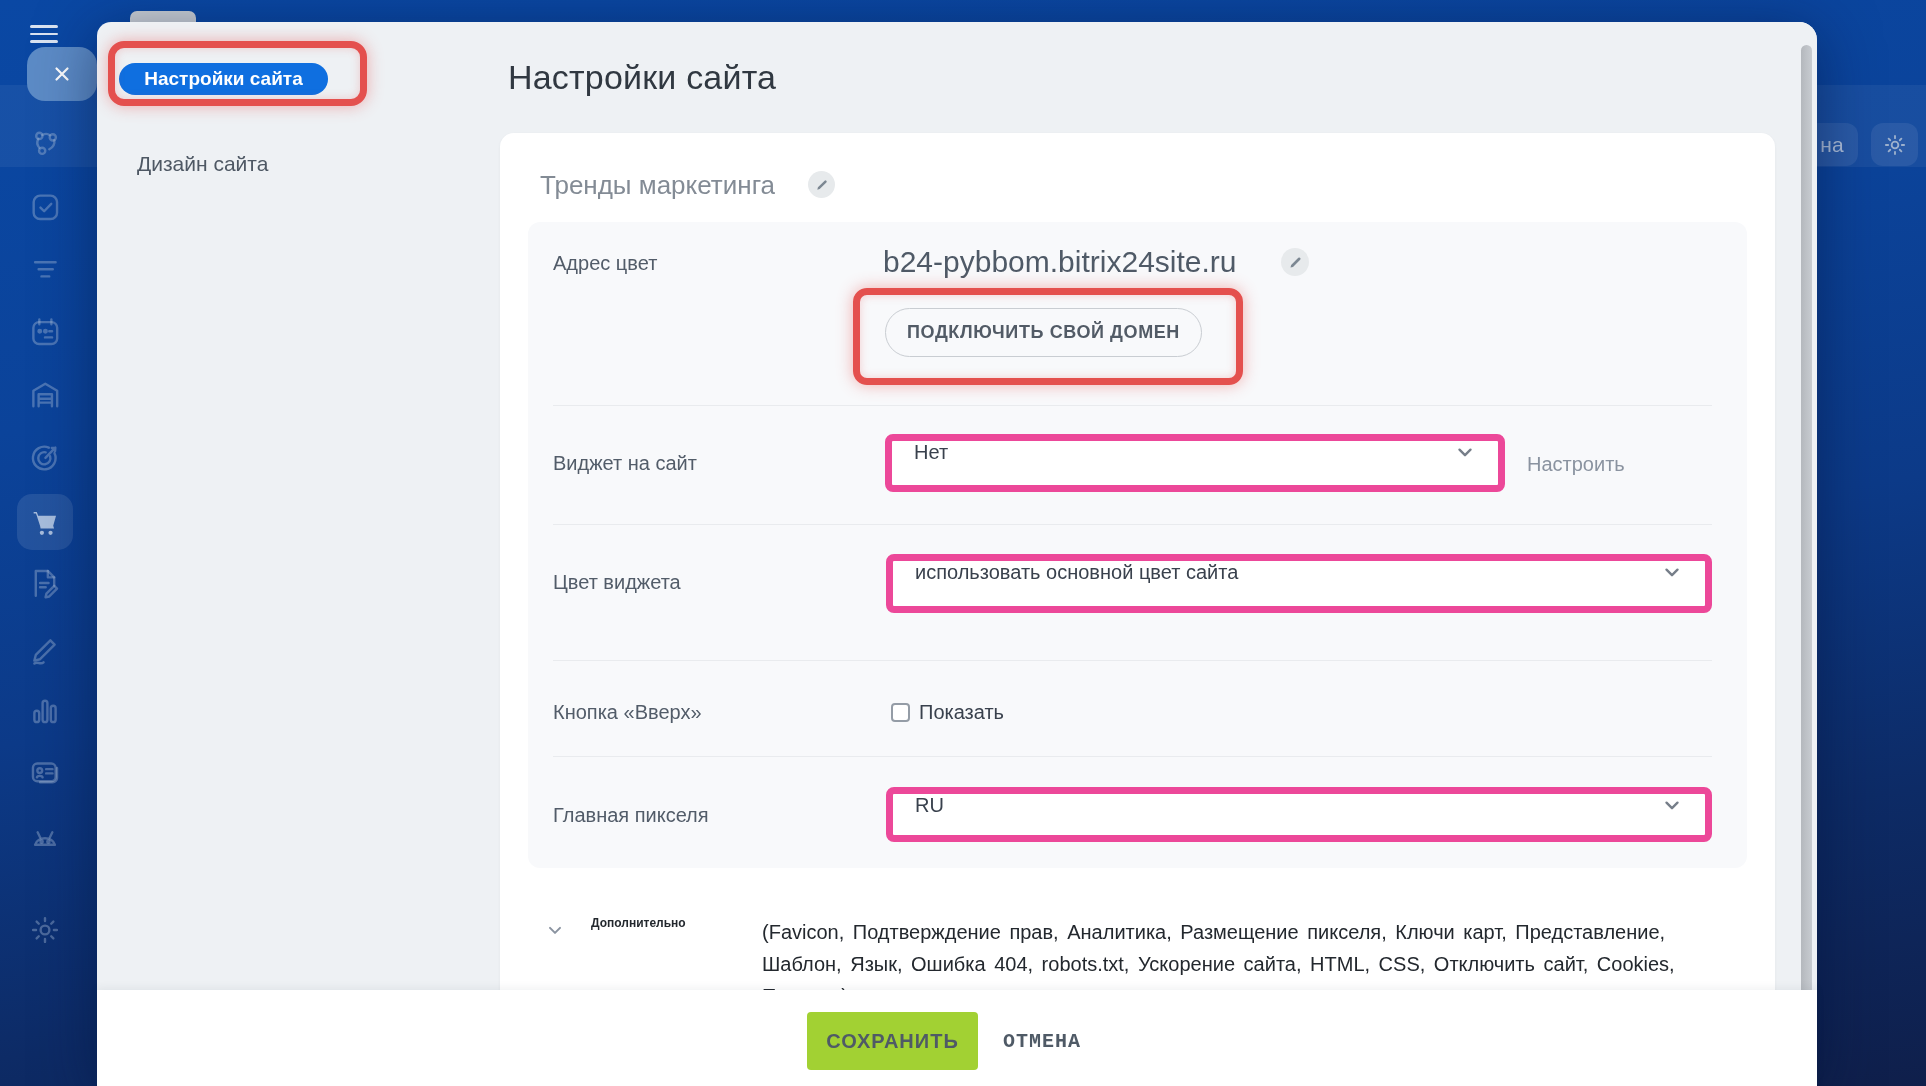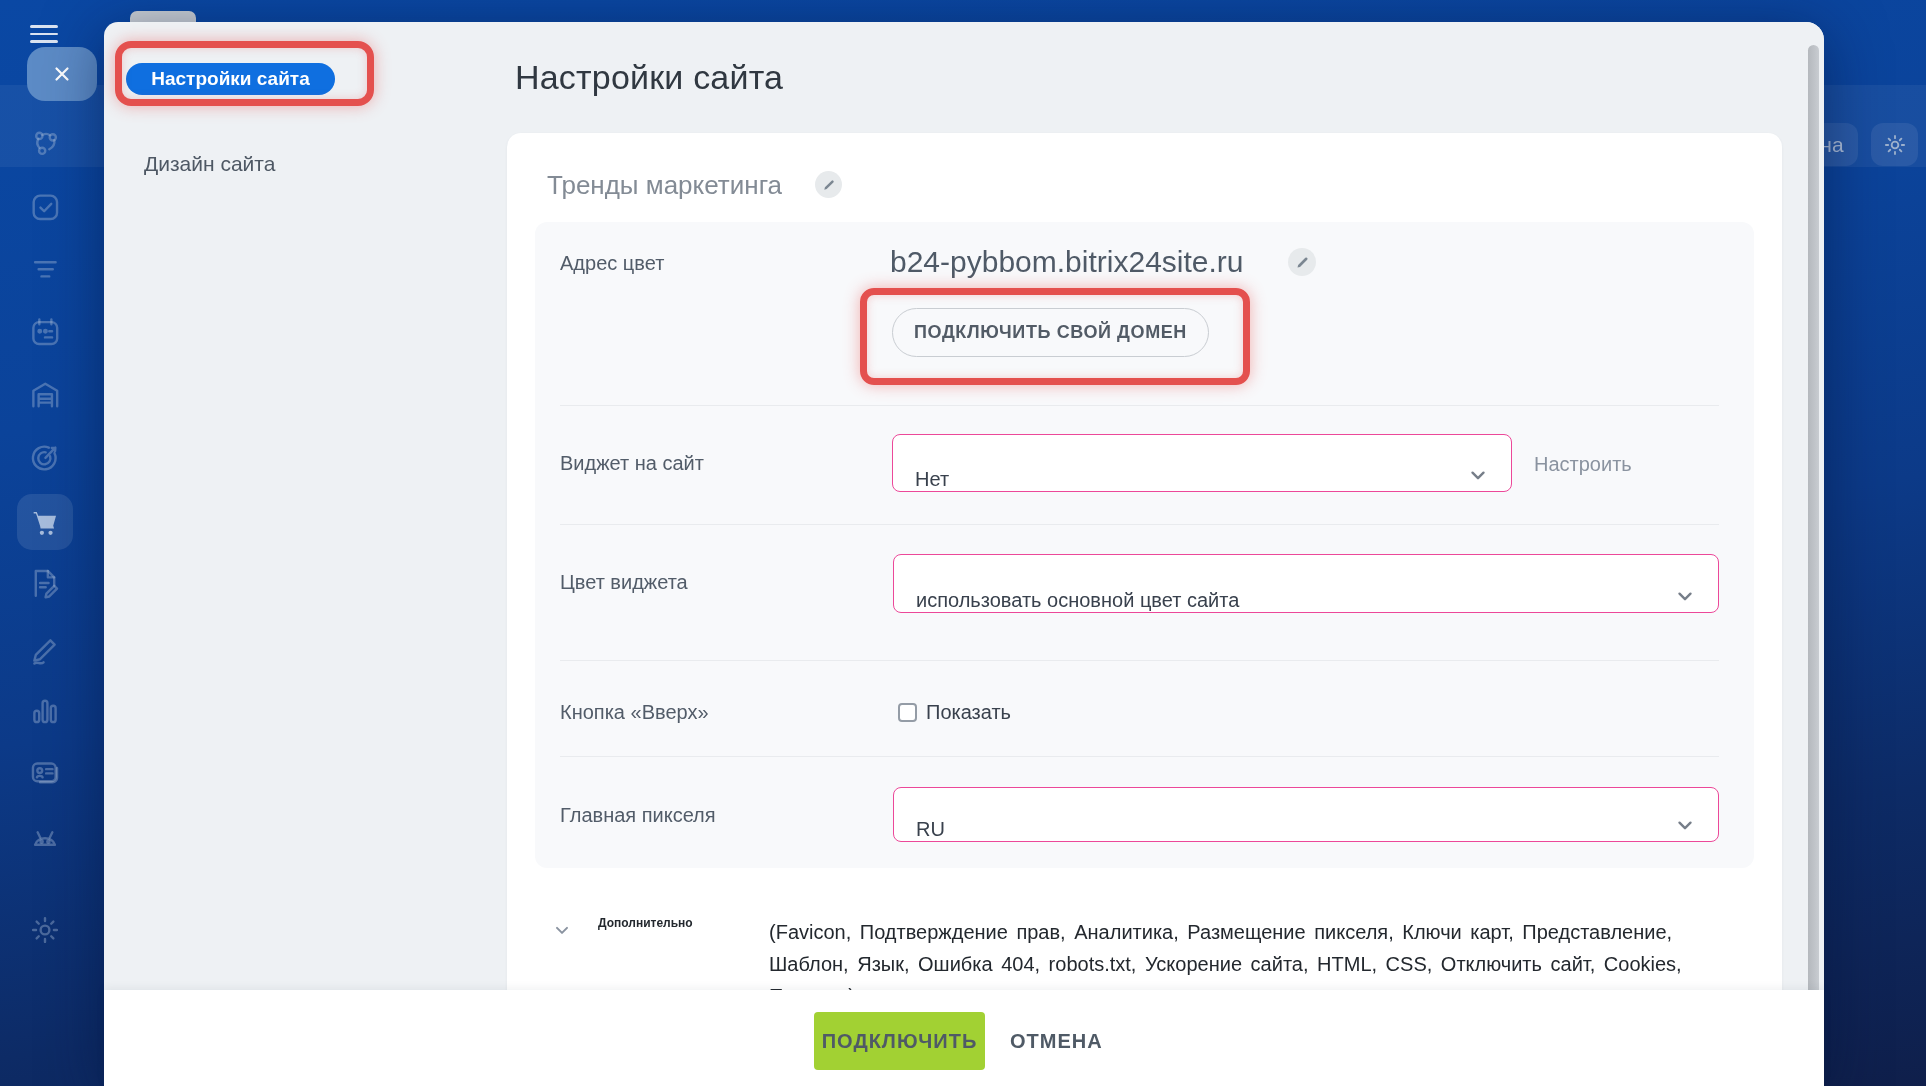--- a/index.html
+++ b/index.html
@@ -24,21 +24,21 @@
   .closebtn { left:27px; top:47px; width:70px; height:54px; border:none; border-radius:18px;
     background:#5c8bc6; color:#fff; display:flex; align-items:center; justify-content:center; cursor:pointer; }
   .s-icon { left:28px; width:34px; height:34px; display:flex; align-items:center; justify-content:center; cursor:pointer; }
   .s-icon svg { width:34px; height:34px; stroke:rgba(170,190,218,.40); fill:none;
     stroke-width:1.7; stroke-linecap:round; stroke-linejoin:round; }
   .s-active-bg { left:17px; top:494px; width:56px; height:56px; border-radius:15px; background:rgba(255,255,255,.10); }
   .s-icon.active svg { stroke:rgba(212,224,241,.75); }
   .s-icon.active svg .fillpart { fill:rgba(212,224,241,.75); stroke:none; }
 
   
-  .panel { left:104px; top:22px; width:1720px; height:1064px; background:#eef1f4;
+  .panel { left:97px; top:22px; width:1720px; height:1064px; background:#eef1f4;
     border-radius:14px 18px 0 0; box-shadow:0 10px 60px rgba(4,18,55,.5); }
 
   
   .navpill { left:22px; top:41px; width:209px; height:32px; border:none; border-radius:16px;
     background:#0f6fe0; color:#fff; font-size:19px; font-weight:bold; font-family:inherit; cursor:pointer; }
   .redbox { border:7px solid #e4504e; border-radius:16px; pointer-events:none;
     box-shadow:0 0 16px rgba(232,84,82,.45), inset 0 0 10px rgba(232,84,82,.25); }
   .redbox-nav { left:11px; top:19px; width:259px; height:65px; }
   .nav-design { left:40px; top:130px; font-size:21px; color:#4e5864; cursor:pointer; }
 
@@ -55,21 +55,21 @@
   
   .inner { left:28px; top:89px; width:1219px; height:646px; background:#f8f9fb; border-radius:12px; }
   .flabel { left:25px; font-size:20px; color:#525c69; }
   .divider { left:25px; width:1159px; height:1px; background:#e9ebee; }
   .domain { left:355px; top:23px; font-size:30px; color:#4f5a67; }
   .pc-domain { left:753px; top:26px; width:28px; height:28px; }
   .connect-btn { left:357px; top:86px; width:317px; height:49px; border:1px solid #c9cdd2; border-radius:25px;
     background:transparent; font-family:inherit; font-size:18px; font-weight:bold; letter-spacing:.6px;
     color:#525b66; cursor:pointer; }
   .redbox-btn { left:325px; top:66px; width:390px; height:97px; border-radius:14px; }
-  .select { border:1px solid #ec4899; border-radius:8px; background:#fff; display:flex; align-items:flex-end;
+  .select { border:7px solid #ec4899; border-radius:8px; background:#fff; display:flex; align-items:flex-start;
     padding:0 22px; font-size:20px; color:#39414d; cursor:pointer; }
   .select .chev { margin-left:auto; }
   .chev svg { width:22px; height:22px; stroke:#767e89; stroke-width:2.6; fill:none; stroke-linecap:round; stroke-linejoin:round; }
   .sel-widget { left:357px; top:212px; width:620px; height:58px; }
   .link-config { left:999px; top:231px; font-size:20px; color:#8a93a0; cursor:pointer; }
   .sel-color { left:358px; top:332px; width:826px; height:59px; }
   .checkbox { left:363px; top:481px; width:19px; height:19px; border:2px solid #949ca6; border-radius:4px; background:#fff; cursor:pointer; }
   .chk-label { left:391px; top:479px; font-size:20px; color:#39414d; cursor:pointer; }
   .sel-main { left:358px; top:565px; width:826px; height:55px; }
 
@@ -81,21 +81,21 @@
 
   
   .gutter { left:1693px; top:0; width:27px; height:1064px; background:#eef1f4; border-radius:0 18px 0 0; }
   .scrollthumb { left:1704px; top:23px; width:11px; height:977px; border-radius:6px;
     background:linear-gradient(90deg,#b4b8bd,#c8ccd1); cursor:pointer; }
   .pfooter { left:0; top:968px; width:1720px; height:96px; background:#fff;
     box-shadow:0 -2px 8px rgba(40,50,70,.07); }
   .save-btn { left:710px; top:22px; width:171px; height:58px; border:none; border-radius:4px;
     background:#a2d133; font-family:inherit; font-size:20px; font-weight:bold; letter-spacing:1px;
     color:#4f5a66; cursor:pointer; }
-  .cancel-btn { left:906px; top:22px; height:58px; border:none; background:transparent; font-family:Liberation Sans, sans-serif;
+  .cancel-btn { left:906px; top:22px; height:58px; border:none; background:transparent; font-family:Liberation Mono, monospace;
     font-size:20px; font-weight:bold; letter-spacing:1px; color:#4f5a66; cursor:pointer; }
 </style>
 </head>
 <body>
 
 <div class="stage">
 
   <div class="abs topband"></div>
   <div class="abs chip chip-na">
     <span>на</span>
@@ -286,17 +286,17 @@
         <div>(Favicon,  Подтверждение прав,  Аналитика,  Размещение пикселя,  Ключи карт,  Представление,</div>
         <div>Шаблон,  Язык,  Ошибка 404,  robots.txt,  Ускорение сайта,  HTML,  CSS,  Отключить сайт,  Cookies,</div>
         <div>Подпись)</div>
       </div>
     </div>
 
     <div class="abs gutter"></div>
     <div class="abs scrollthumb"></div>
 
     <footer class="abs pfooter">
-      <button class="abs save-btn">ПОДКЛЮЧИТЬ</button>
+      <button class="abs save-btn">СОХРАНИТЬ</button>
       <button class="abs cancel-btn">ОТМЕНА</button>
     </footer>
   </section>
 </div>
 
 </body></html>

